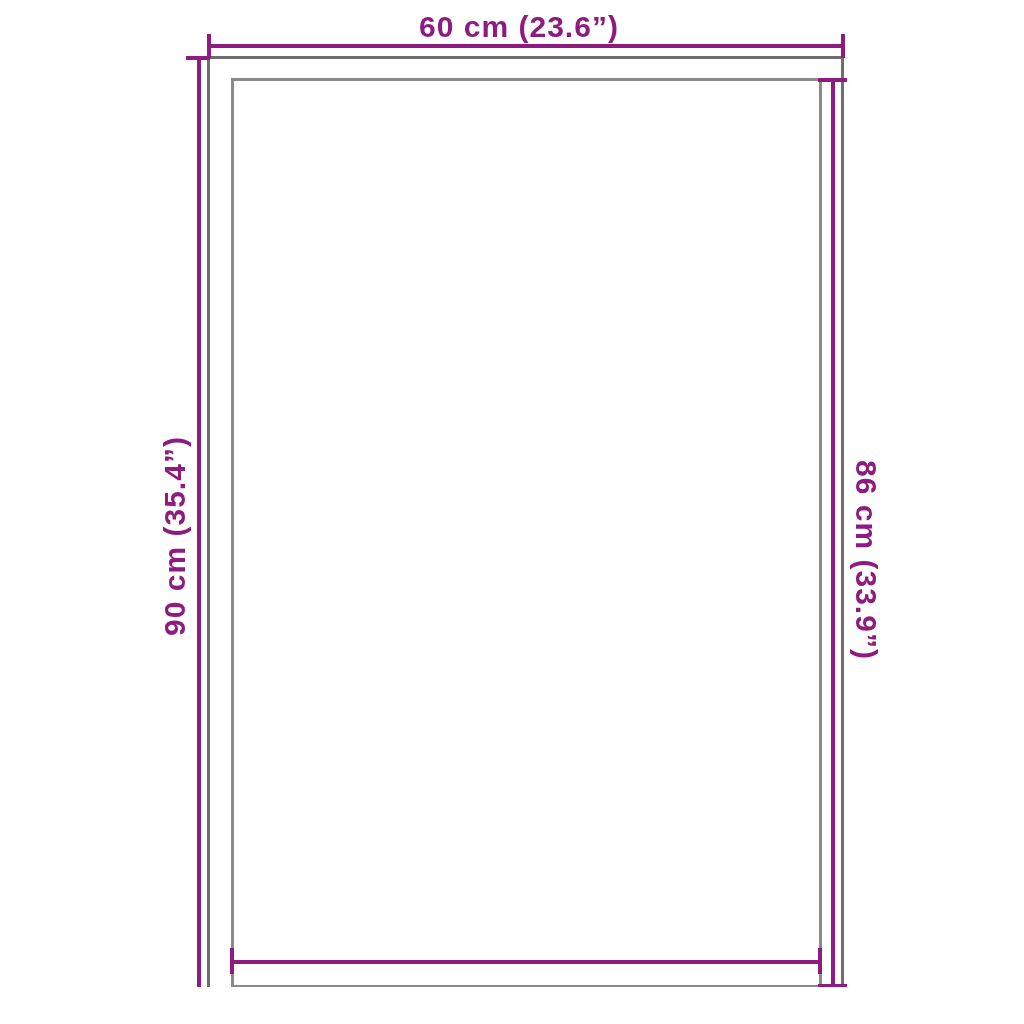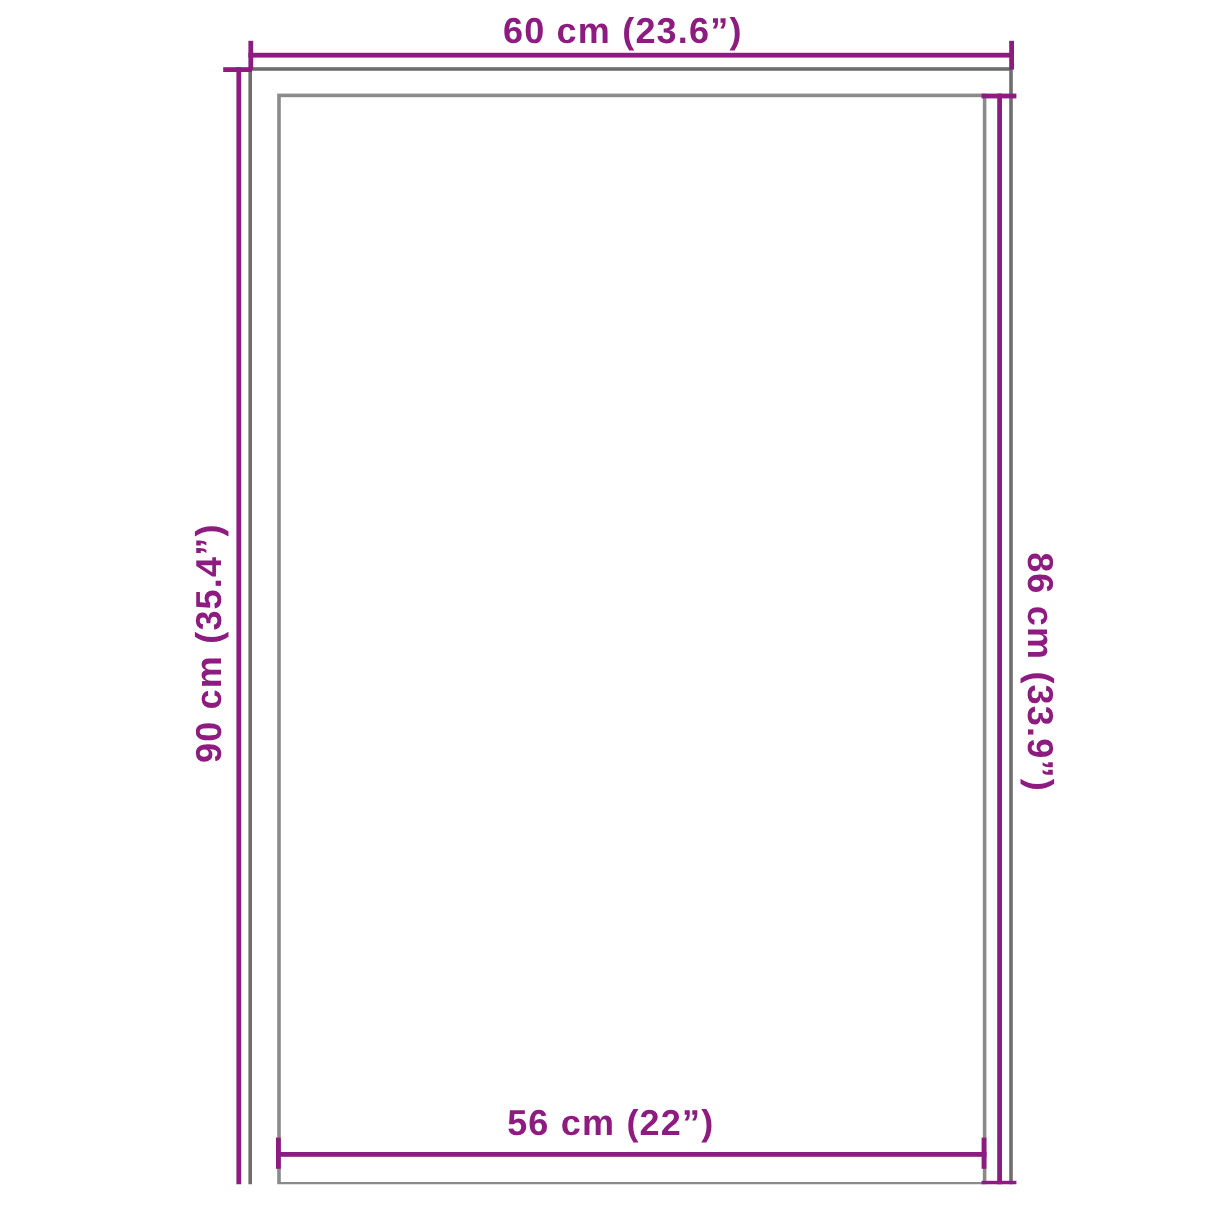--- a/index.html
+++ b/index.html
@@ -48,15 +48,14 @@
   <div class="dim-label v-up" style="left:175px; top:536px;">90 cm (35.4”)</div>
 
   <div class="dim" style="left:831px; top:78px; width:4px; height:910px;"></div>
   <div class="dim" style="left:818px; top:78px; width:29px; height:4px;"></div>
   <div class="dim" style="left:818px; top:984px; width:29px; height:4px;"></div>
   <div class="dim-label v-down" style="left:866px; top:560px;">86 cm (33.9”)</div>
 
   <div class="dim" style="left:230px; top:960px; width:592px; height:4px;"></div>
   <div class="dim" style="left:230px; top:948px; width:4px; height:26px;"></div>
   <div class="dim" style="left:818px; top:948px; width:4px; height:26px;"></div>
-  <div class="dim-label h" style="left:509px; top:922px;">56 cm (22”)</div>
 
 </div>
 
 </body></html>

